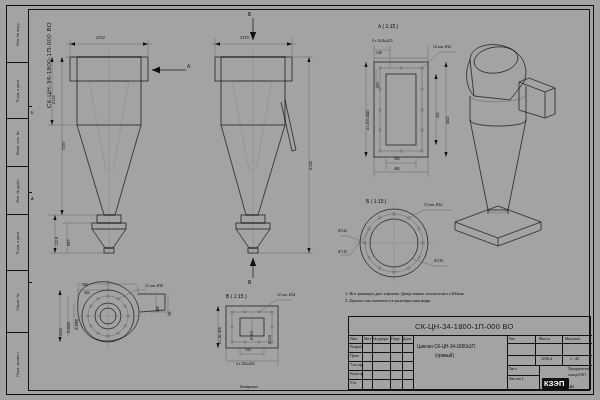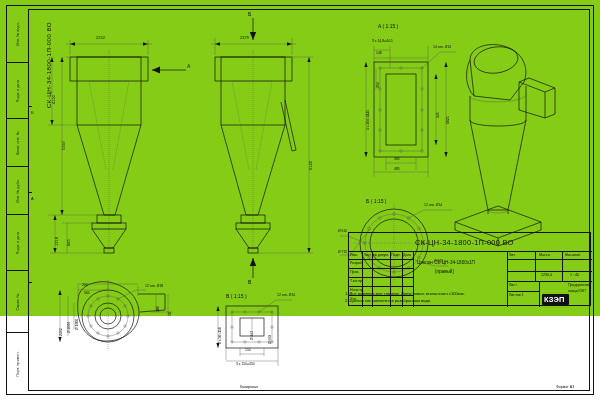--- a/index.html
+++ b/index.html
@@ -3,21 +3,21 @@
 <meta charset="utf-8">
 <style>
   * { box-sizing: border-box; }
   html, body { margin:0; padding:0; }
   body {
     width:600px; height:400px; overflow:hidden;
     background:#ffffff;
     font-family:"Liberation Sans", sans-serif;
     color:#1a1a1a;
   }
-  #sheet { position:relative; width:600px; height:316px; background:#84cc16; }
+  #sheet { position:relative; width:600px; height:400px; background:#a3a3a3; }
 
   
   .outer-frame {
     position:absolute; left:6px; top:5px; width:588px; height:390px;
     border:1px solid #111;
   }
   .inner-frame {
     position:absolute; left:28px; top:9px; width:562px; height:382px;
     border:1px solid #111;
   }

